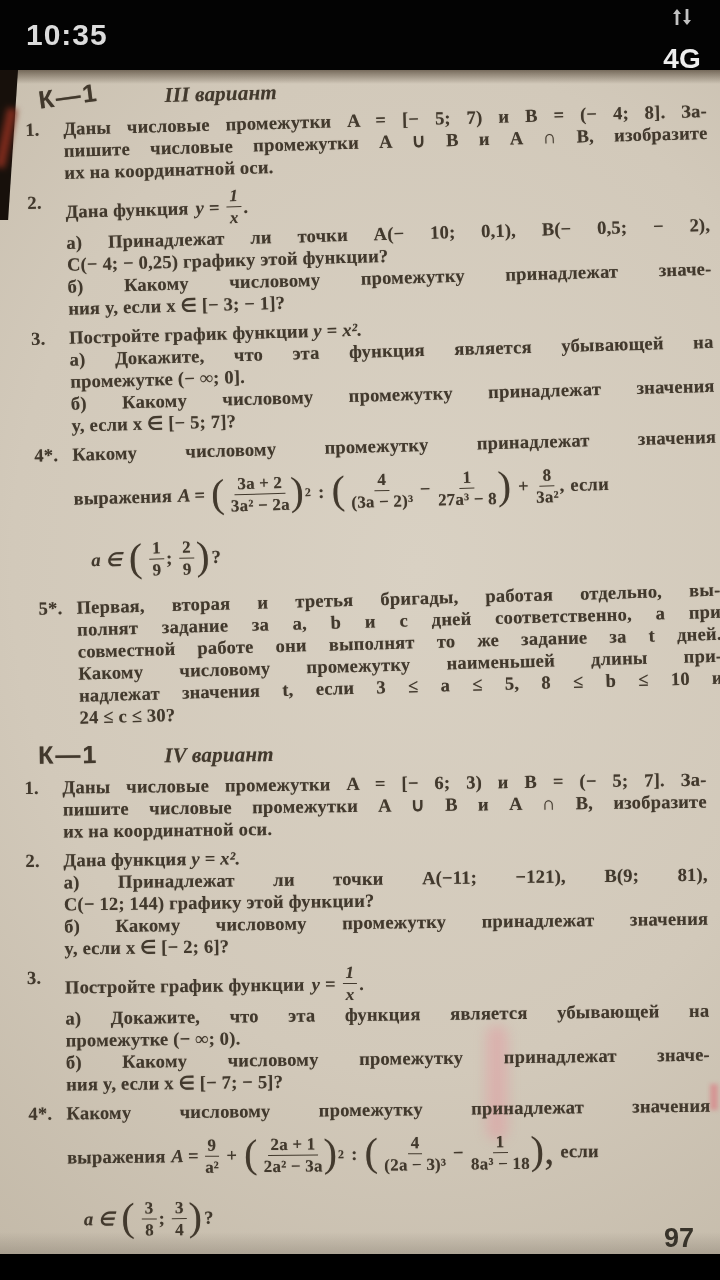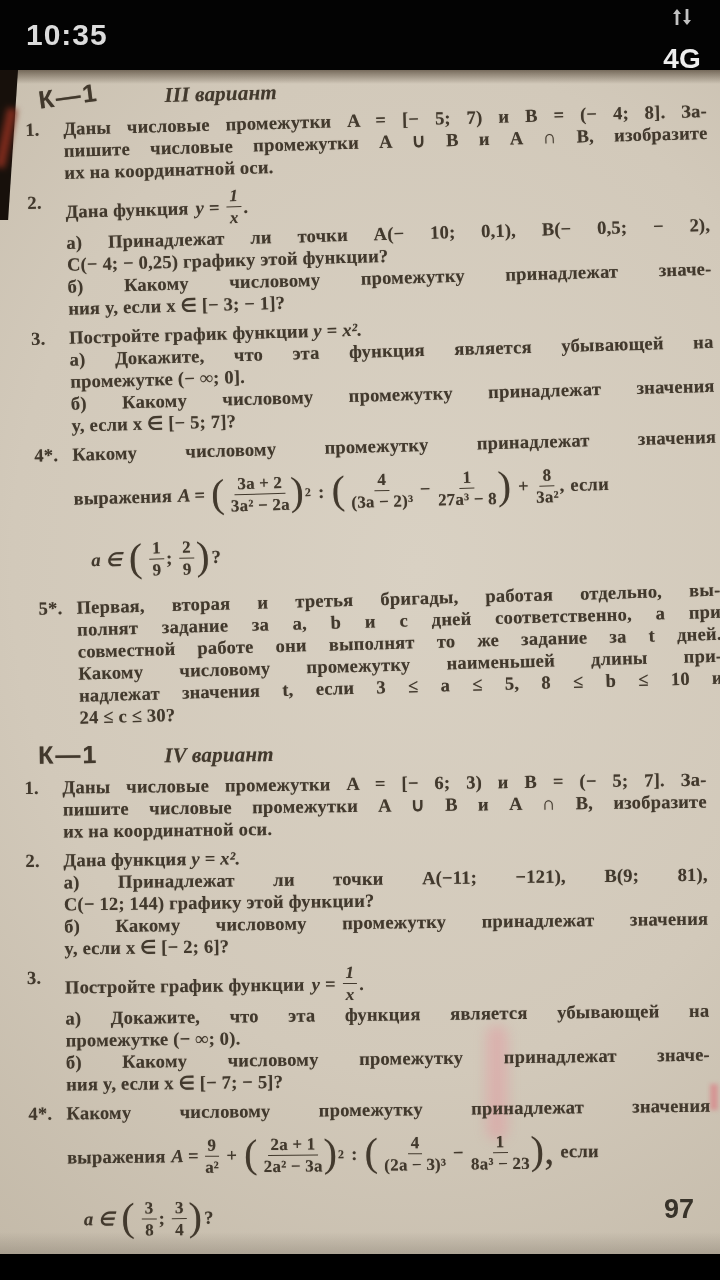--- a/index.html
+++ b/index.html
@@ -60,21 +60,21 @@
   .arow{min-height:58px;margin-left:16px;}
   .frac{display:inline-flex;flex-direction:column;align-items:center;
         font-size:17px;line-height:1.12;}
   .frac .num{border-bottom:1.7px solid #42392d;padding:0 3px 1px;white-space:nowrap;}
   .frac .den{padding-top:1px;white-space:nowrap;}
   .bigp{font-size:40px;font-weight:400;line-height:0;transform:translateY(-1px);}
   .exp{font-size:12px;vertical-align:18px;margin-left:0;line-height:0;}
   .op{padding:0 1px;}
   .nospace{margin-left:-5px;}
 
-  .pagenum{position:absolute;right:26px;bottom:29px;font-size:27px;font-weight:700;
+  .pagenum{position:absolute;right:26px;bottom:0;font-size:27px;font-weight:700;
            color:#38332a;font-family:"Liberation Sans",sans-serif;}
 
   .navbar{position:absolute;bottom:0;left:0;width:720px;height:26px;background:#000;}
 
   
   .icon-gray{stroke:#c2c2c2;fill:none;stroke-width:2.4;}
   .icon-gray-fill{fill:#c2c2c2;}
 </style>
 </head>
 <body>
@@ -270,21 +270,21 @@
               <span class="exp nospace">2</span>
             <span class="op">:</span>
             <span class="bigp">(</span>
             <span class="frac">
                 <span class="num">4</span>
                 <span class="den">(2a − 3)³</span>
               </span>
             <span class="op">−</span>
             <span class="frac">
                 <span class="num">1</span>
-                <span class="den">8a³ − 23</span>
+                <span class="den">8a³ − 18</span>
               </span>
             <span class="bigp nospace">),</span>
             <span>если</span>
           </div>
           <div class="mrow arow">
             <span class="mi">a ∈</span>
             <span class="bigp">(</span>
             <span class="frac">
                 <span class="num">3</span>
                 <span class="den">8</span>

